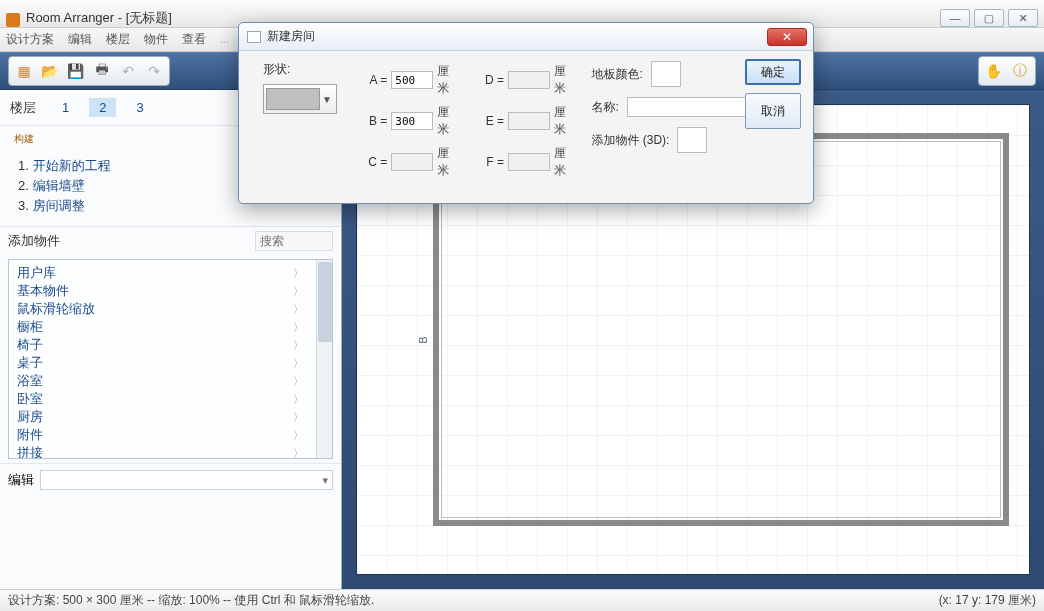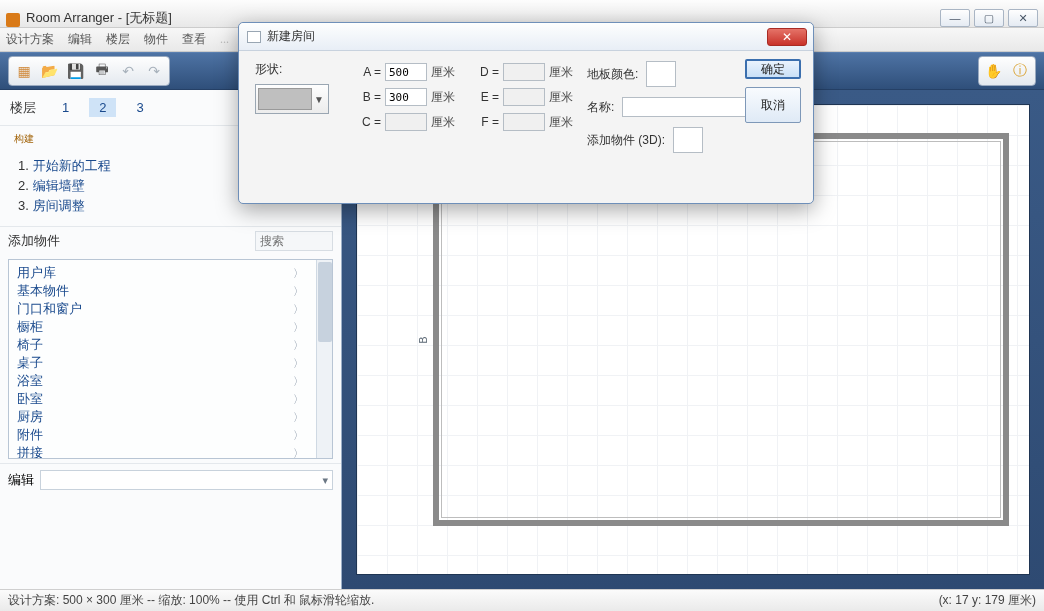--- a/index.html
+++ b/index.html
@@ -55,40 +55,40 @@
 
 
 .statusbar { height:22px; background:linear-gradient(#fbfbfb,#eaeaea); border-top:1px solid #cfcfcf; display:flex; align-items:center; padding:0 8px; font-size:12px; color:#444;}
 .statusbar .right { margin-left:auto;}
 
 
 .dialog { position:absolute; left:238px; top:22px; width:576px; height:182px; background:#f4f4f4; border:1px solid #6e8fb9; border-radius:5px; box-shadow:0 6px 22px rgba(0,0,0,0.35); z-index:50;}
 .dlg-title { height:28px; background:linear-gradient(#fdfefe,#e8eef6); border-bottom:1px solid #c8d2de; border-radius:5px 5px 0 0; display:flex; align-items:center; padding:0 6px 0 8px; font-size:12px; color:#333;}
 .dlg-title .ticon { width:14px; height:12px; border:1px solid #99a6b3; background:#fff; margin-right:6px;}
 .dlg-title .closebtn { margin-left:auto; width:40px; height:18px; background:linear-gradient(#e57368,#c8322a); border:1px solid #a82b24; border-radius:3px; color:#fff; display:flex; align-items:center; justify-content:center; font-size:12px;}
-.dlg-body { padding:10px 16px; font-size:12px; color:#333; position:relative; height:calc(100% - 28px);}
+.dlg-body { padding:10px 24px; font-size:12px; color:#333; position:relative; height:calc(100% - 28px);}
 .dlgcols { display:flex; gap:14px;}
 .shapecol { width:82px;}
 .shapecol .slabel { margin-bottom:6px;}
 .shapebtn { width:74px; height:30px; border:1px solid #9aa6b2; background:linear-gradient(#fefefe,#ececec); display:flex; align-items:center; padding:2px;}
 .shapebtn .sw { flex:1; height:22px; background:#bfbfbf; border:1px solid #999;}
 .shapebtn .dd { width:14px; text-align:center; color:#555; font-size:10px;}
 .dimgrp { display:flex; flex-direction:column; gap:7px; padding-top:2px; font-family:Consolas,monospace;}
 .dimrow { display:flex; align-items:center; gap:4px;}
 .dimrow .k { width:30px; text-align:right; color:#333;}
 .dimrow input { width:42px; height:18px; border:1px solid #b5bdc5; background:#fff; font-size:11px; padding:0 3px; font-family:Consolas,monospace;}
 .dimrow input:disabled { background:#f0f0f0; color:#999;}
 .dimrow .u { color:#444;}
 .rightcol { display:flex; flex-direction:column; gap:10px; width:200px;}
 .rrow { display:flex; align-items:center; gap:8px;}
 .rrow input.txt { flex:1; height:20px; border:1px solid #b5bdc5; background:#fff; padding:0 4px; font-size:12px;}
 .colorchip { width:30px; height:26px; border:1px solid #b5bdc5; background:#fff;}
 .btncol { position:absolute; right:12px; top:8px; display:flex; flex-direction:column; gap:8px;}
 .dbtn { width:56px; height:36px; border:1px solid #7e98b8; background:linear-gradient(#f8fbfe,#dfeaf6); font-size:12px; color:#222; border-radius:2px;}
-.dbtn.primary { border:2px solid #3b6fae; background:linear-gradient(#eaf3fd,#c9e0f7); height:20px;font-family:Liberation Mono, monospace;}
+.dbtn.primary { border:2px solid #3b6fae; background:linear-gradient(#eaf3fd,#c9e0f7); height:26px;font-family:Liberation Mono, monospace;}
 </style>
 </head>
 <body>
 
 <div class="titlebar">
   <div class="appicon"></div>
   <span>Room Arranger - [无标题]</span>
   <div class="winbtns">
     <div class="winbtn">―</div>
     <div class="winbtn">▢</div>
@@ -146,21 +146,21 @@
       <div class="catlist" id="catlist">
           <div class="catitem">
             <span>用户库</span>
             <span class="chev">〉</span>
           </div>
           <div class="catitem">
             <span>基本物件</span>
             <span class="chev">〉</span>
           </div>
           <div class="catitem">
-            <span>门口和窗户</span>
+            <span>鼠标滑轮缩放</span>
             <span class="chev">〉</span>
           </div>
           <div class="catitem">
             <span>橱柜</span>
             <span class="chev">〉</span>
           </div>
           <div class="catitem">
             <span>椅子</span>
             <span class="chev">〉</span>
           </div>

